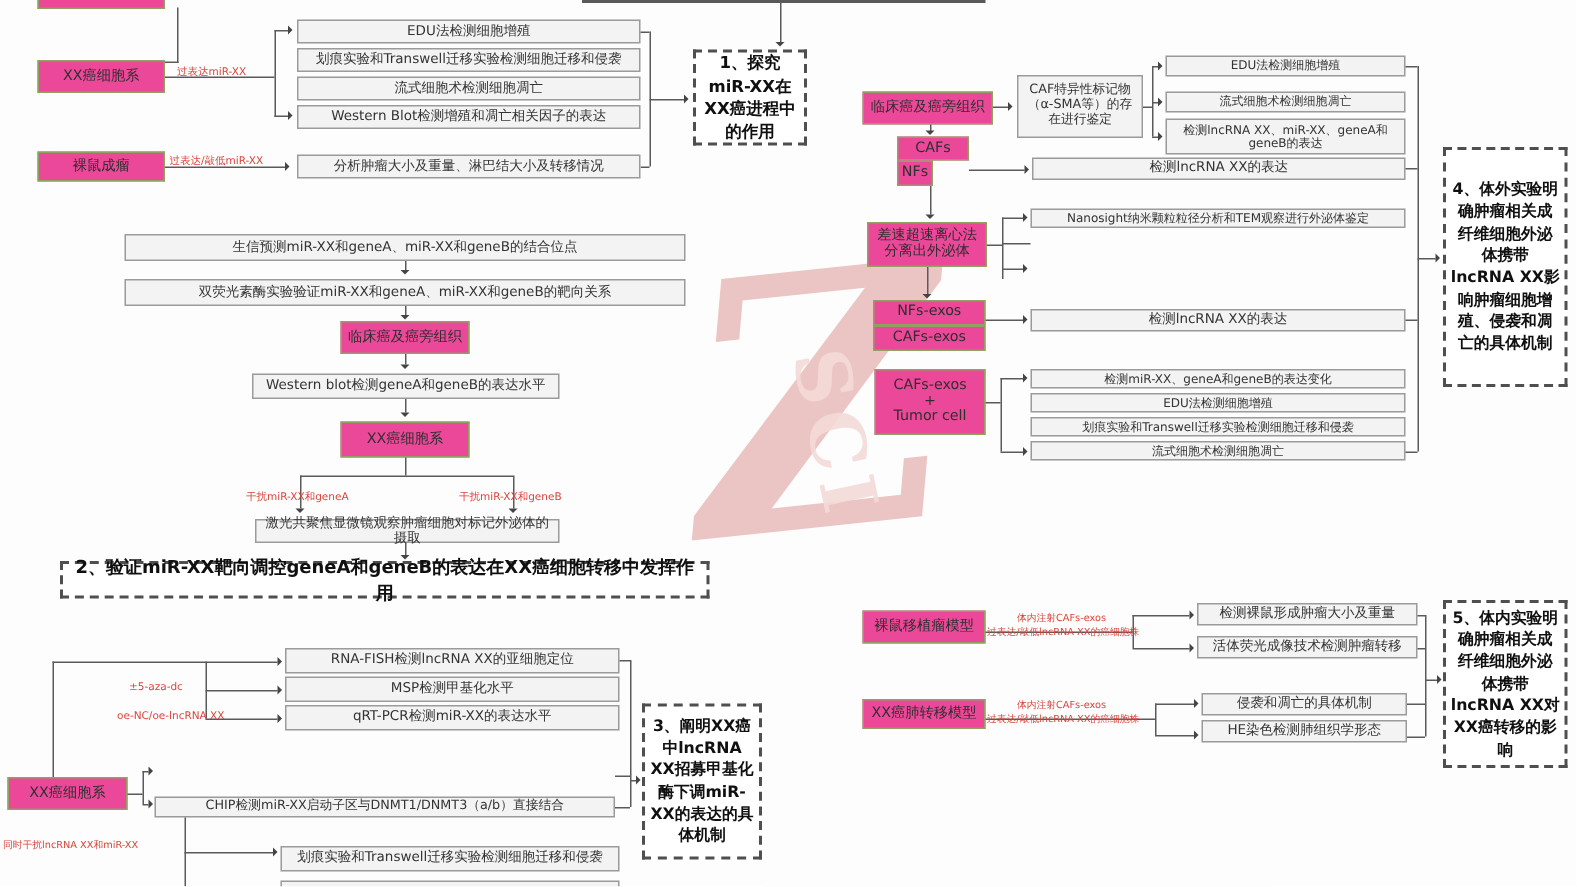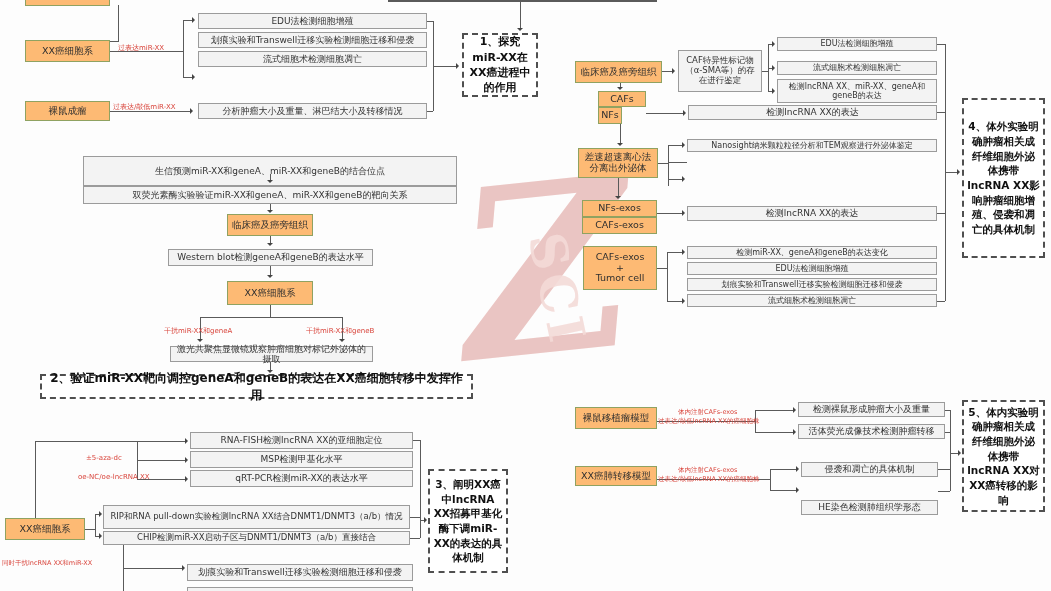--- a/index.html
+++ b/index.html
@@ -2,21 +2,21 @@
 <html><head>
 <meta charset="utf-8">
 <style>
   *{margin:0;padding:0;box-sizing:border-box}
   html,body{background:#ffffff}
   body{font-family:"DejaVu Sans","Liberation Sans",sans-serif}
   #stage{position:relative;width:1051px;height:591px;background:#fdfdfd;overflow:hidden}
   .wb,.gb,.goal{position:absolute;display:flex;align-items:center;justify-content:center;
     text-align:center;color:#333}
   .wb{background:#f3f3f3;border:1px solid #9b9b9b;font-size:9px;line-height:1.15;padding:0 2px}
-  .gb{background:#fdba74;border:1px solid #8fa261;font-size:9.5px;line-height:1.15;padding:0 2px;color:#2f2f2f}
+  .gb{background:#ec4899;border:1px solid #8fa261;font-size:9.5px;line-height:1.15;padding:0 2px;color:#2f2f2f}
   .goal{background:#fff;border:2px dashed #4f4f4f;font-weight:bold;color:#101010;
     font-size:10.5px;line-height:1.4;padding:2px 3px}
   .rl{position:absolute;color:#d9453c;font-size:7px;line-height:1.2;white-space:nowrap}
   .f65{font-size:6.5px}.f8{font-size:8px}.f85{font-size:8.5px}.f12{font-size:12px}
   .hl,.vl{position:absolute;background:#5a5a5a}
   .hl{height:1px}.vl{width:1px}
   .hl2{height:2px}
   .ar,.ad{position:absolute;width:0;height:0;border:3.5px solid transparent}
   .ar{border-left-color:#444;border-right-width:0}
   .ad{border-top-color:#444;border-bottom-width:0}
@@ -51,33 +51,34 @@
   <i class="hl" style="left:110px;top:51px;width:73px"></i>
   <span class="rl" style="left:118px;top:44px">过表达miR-XX</span>
   <i class="vl" style="left:183px;top:20px;height:58px"></i>
   <i class="hl" style="left:183px;top:20px;width:9px"></i>
   <i class="ar" style="left:192px;top:17px"></i>
   <i class="hl" style="left:183px;top:77px;width:9px"></i>
   <i class="ar" style="left:192px;top:74px"></i>
   <div class="wb" style="left:198px;top:13px;width:229px;height:16px">EDU法检测细胞增殖</div>
   <div class="wb" style="left:198px;top:32px;width:229px;height:16px">划痕实验和Transwell迁移实验检测细胞迁移和侵袭</div>
   <div class="wb" style="left:198px;top:51px;width:229px;height:16px">流式细胞术检测细胞凋亡</div>
+  <div class="wb" style="left:198px;top:70px;width:229px;height:16px">Western Blot检测增殖和凋亡相关因子的表达</div>
   <i class="hl" style="left:427px;top:21px;width:6px"></i>
   <i class="vl" style="left:433px;top:21px;height:90px"></i>
   <i class="hl" style="left:427px;top:111px;width:6px"></i>
   <i class="hl" style="left:433px;top:66px;width:23px"></i>
   <i class="ar" style="left:456px;top:63px"></i>
   <div class="gb" style="left:25px;top:101px;width:85px;height:20px">裸鼠成瘤</div>
   <i class="hl" style="left:110px;top:111px;width:80px"></i>
   <i class="ar" style="left:190px;top:108px"></i>
   <span class="rl" style="left:113px;top:103px">过表达/敲低miR-XX</span>
   <div class="wb" style="left:198px;top:103px;width:229px;height:16px">分析肿瘤大小及重量、淋巴结大小及转移情况</div>
   <div class="goal" style="left:462px;top:33px;width:76px;height:64px;font-size:11px">1、探究miR-XX在XX癌进程中的作用</div>
 
-  <div class="wb" style="left:83px;top:156px;width:374px;height:30px">生信预测miR-XX和geneA、miR-XX和geneB的结合位点</div>
+  <div class="wb" style="left:83px;top:156px;width:374px;height:18px">生信预测miR-XX和geneA、miR-XX和geneB的结合位点</div>
   <i class="vl" style="left:270px;top:174px;height:6px"></i>
   <i class="ad" style="left:267px;top:180px"></i>
   <div class="wb" style="left:83px;top:186px;width:374px;height:18px">双荧光素酶实验验证miR-XX和geneA、miR-XX和geneB的靶向关系</div>
   <i class="vl" style="left:270px;top:204px;height:6px"></i>
   <i class="ad" style="left:267px;top:210px"></i>
   <div class="gb" style="left:227px;top:214px;width:86px;height:22px">临床癌及癌旁组织</div>
   <i class="vl" style="left:270px;top:236px;height:7px"></i>
   <i class="ad" style="left:267px;top:243px"></i>
   <div class="wb" style="left:168px;top:249px;width:205px;height:17px">Western blot检测geneA和geneB的表达水平</div>
   <i class="vl" style="left:270px;top:266px;height:9px"></i>
@@ -109,21 +110,20 @@
   <div class="wb" style="left:190px;top:432px;width:223px;height:17px">RNA-FISH检测lncRNA XX的亚细胞定位</div>
   <div class="wb" style="left:190px;top:451px;width:223px;height:17px">MSP检测甲基化水平</div>
   <div class="wb" style="left:190px;top:470px;width:223px;height:17px">qRT-PCR检测miR-XX的表达水平</div>
   <div class="gb" style="left:5px;top:518px;width:80px;height:22px">XX癌细胞系</div>
   <i class="hl" style="left:85px;top:529px;width:10px"></i>
   <i class="vl" style="left:95px;top:514px;height:22px"></i>
   <i class="hl" style="left:95px;top:514px;width:4px"></i>
   <i class="ar" style="left:99px;top:511px"></i>
   <i class="hl" style="left:95px;top:536px;width:4px"></i>
   <i class="ar" style="left:99px;top:533px"></i>
-  <div class="wb f85" style="left:103px;top:505px;width:307px;height:24px">RIP和RNA pull-down实验检测lncRNA XX结合DNMT1/DNMT3（a/b）情况</div>
   <div class="wb f85" style="left:103px;top:531px;width:307px;height:14px">CHIP检测miR-XX启动子区与DNMT1/DNMT3（a/b）直接结合</div>
   <i class="vl" style="left:123px;top:545px;height:46px"></i>
   <i class="hl" style="left:123px;top:568px;width:59px"></i>
   <i class="ar" style="left:182px;top:565px"></i>
   <span class="rl f65" style="left:2px;top:560px">同时干扰lncRNA XX和miR-XX</span>
   <div class="wb" style="left:187px;top:564px;width:226px;height:17px">划痕实验和Transwell迁移实验检测细胞迁移和侵袭</div>
   <div class="wb" style="left:187px;top:587px;width:226px;height:12px"></div>
   <i class="hl" style="left:413px;top:440px;width:7px"></i>
   <i class="vl" style="left:420px;top:440px;height:98px"></i>
   <i class="hl" style="left:410px;top:517px;width:10px"></i>
@@ -210,21 +210,21 @@
   <div class="gb" style="left:575px;top:466px;width:82px;height:20px">XX癌肺转移模型</div>
   <i class="hl" style="left:657px;top:479px;width:113px"></i>
   <i class="vl" style="left:770px;top:469px;height:21px"></i>
   <i class="hl" style="left:770px;top:469px;width:26px"></i>
   <i class="ar" style="left:796px;top:466px"></i>
   <i class="hl" style="left:770px;top:490px;width:26px"></i>
   <i class="ar" style="left:796px;top:487px"></i>
   <span class="rl f65" style="left:678px;top:467px">体内注射CAFs-exos</span>
   <span class="rl f65" style="left:658px;top:476px">过表达/敲低lncRNA XX的癌细胞株</span>
   <div class="wb" style="left:801px;top:462px;width:137px;height:15px">侵袭和凋亡的具体机制</div>
-  <div class="wb" style="left:801px;top:500px;width:137px;height:15px">HE染色检测肺组织学形态</div>
+  <div class="wb" style="left:801px;top:480px;width:137px;height:15px">HE染色检测肺组织学形态</div>
   <i class="vl" style="left:950px;top:410px;height:81px"></i>
   <i class="hl" style="left:945px;top:410px;width:5px"></i>
   <i class="hl" style="left:945px;top:432px;width:5px"></i>
   <i class="hl" style="left:938px;top:469px;width:12px"></i>
   <i class="hl" style="left:938px;top:491px;width:12px"></i>
   <i class="hl" style="left:950px;top:453px;width:8px"></i>
   <i class="ar" style="left:958px;top:450px"></i>
   <div class="goal" style="left:962px;top:400px;width:83px;height:112px">5、体内实验明确肿瘤相关成纤维细胞外泌体携带lncRNA XX对XX癌转移的影响</div>
 
 </div>

